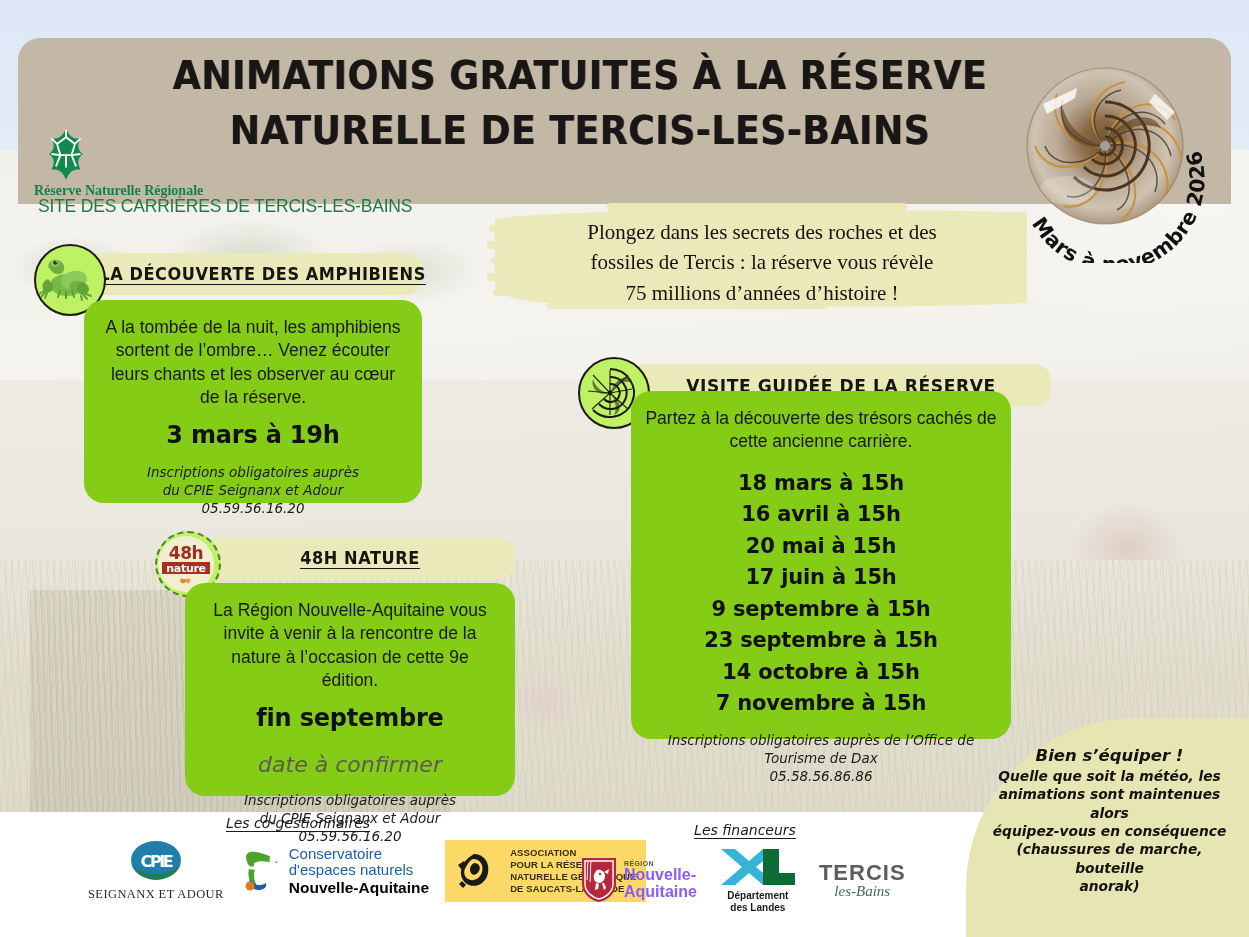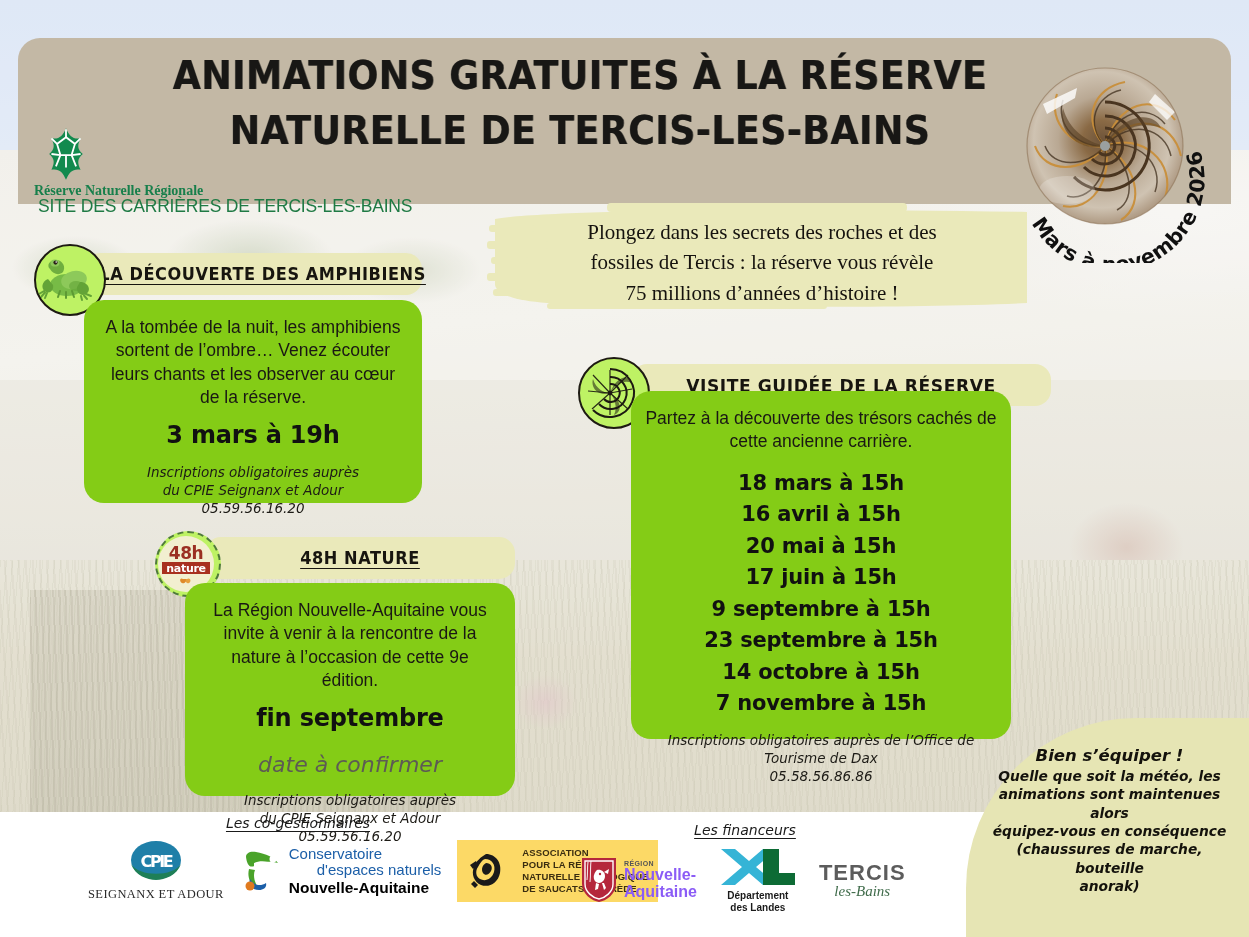--- a/index.html
+++ b/index.html
@@ -293,21 +293,21 @@
   .cpie-text {
     font-family: "Liberation Serif", serif;
     font-size: 12.5px;
     letter-spacing: 0.4px;
     color: #2a2a2a;
     margin-top: 3px;
     white-space: nowrap;
   }
   .cen-txt { margin-left: 5px; line-height: 1.12; }
   .cen-l1 { font-family: "Liberation Sans", sans-serif; font-size: 15px; color: #1c5fa8; white-space: nowrap; }
-  .cen-l2 { font-family: "Liberation Sans", sans-serif; font-size: 15px; color: #1c5fa8; white-space: nowrap; margin-left: 28px; }
+  .cen-l2 { font-family: "Liberation Sans", sans-serif; font-size: 15px; color: #1c5fa8; white-space: nowrap; }
   .cen-l3 { font-family: "Liberation Sans", sans-serif; font-size: 15.5px; font-weight: bold; color: #000000; white-space: nowrap; }
 
   .saucats-box {
     background: #fcd966;
     padding: 7px 9px;
     display: flex; align-items: center; gap: 16px;
   }
   .saucats-txt { line-height: 1.25; }
   .saucats-txt div {
     font-family: "Liberation Sans", sans-serif;

